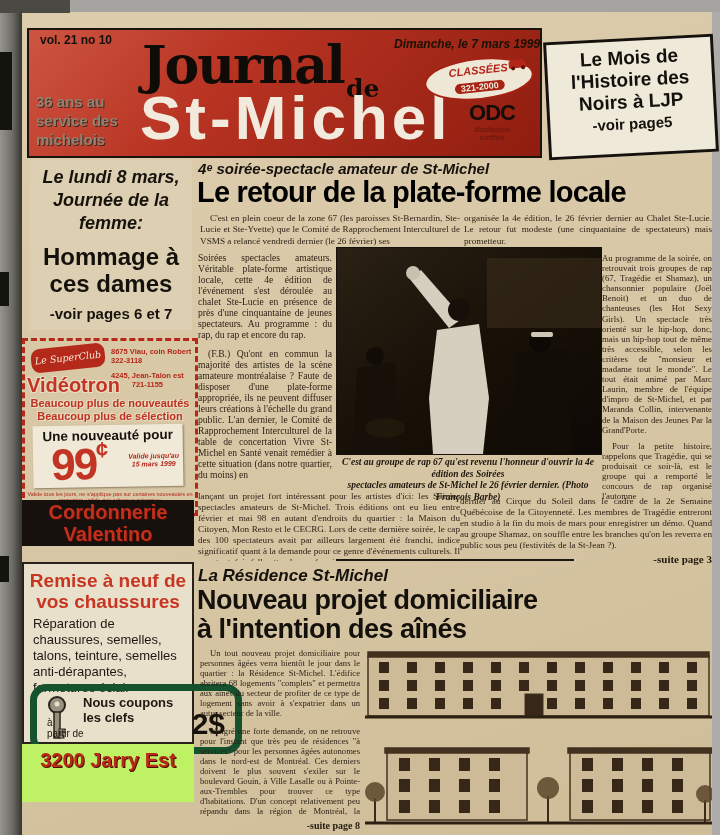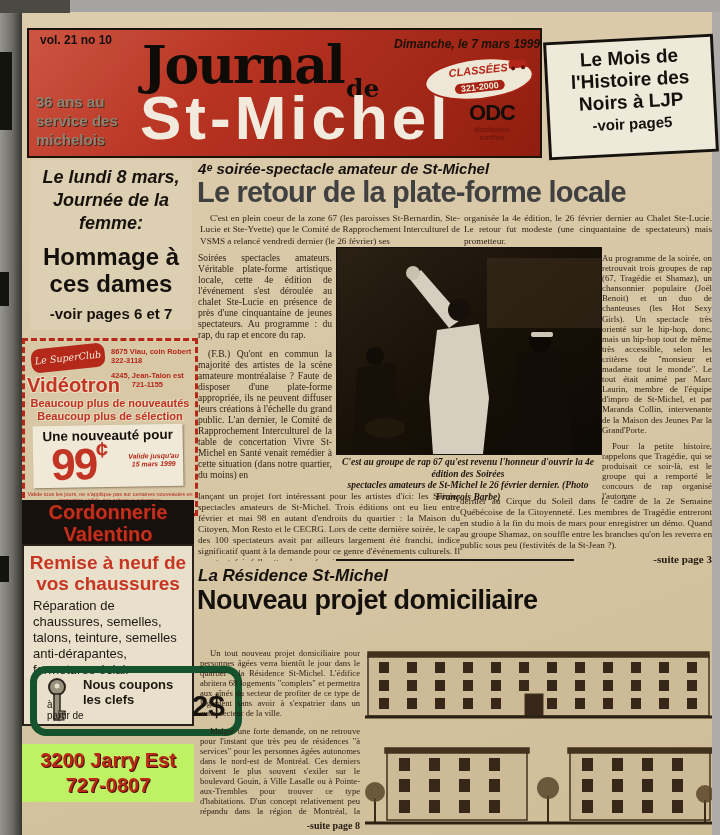--- a/index.html
+++ b/index.html
@@ -59,34 +59,34 @@
   .coupon-title{font:900 13.5px "Liberation Sans",sans-serif;color:#17120c;text-align:center;margin-top:3px;}
   .price{position:absolute;left:18px;top:12px;font:900 44px "Liberation Sans",sans-serif;color:#c23525;letter-spacing:-2px;}
   .cents{font:900 22px "Liberation Sans",sans-serif;vertical-align:22px;letter-spacing:0;}
   .valid{position:absolute;right:4px;top:28px;font:bold italic 7px "Liberation Sans",sans-serif;color:#b3281a;
          text-align:center;line-height:8px;}
   .fineprint{position:absolute;left:2px;top:150px;width:166px;font:5.5px "Liberation Sans",sans-serif;
          color:#b3281a;line-height:6px;text-align:center;}
   
   .cord-head{left:22px;top:500px;width:172px;height:46px;background:#16110d;text-align:center;}
   .cord-head div{font:900 20px "Liberation Sans",sans-serif;color:#c2301d;line-height:22px;text-shadow:1px 1px 0 #4d0d04;}
-  .cord-body{left:22px;top:544px;width:172px;height:182px;background:#e8e0cb;border:2px solid #28221a;box-sizing:border-box;}
+  .cord-body{left:22px;top:562px;width:172px;height:182px;background:#e8e0cb;border:2px solid #28221a;box-sizing:border-box;}
   .cord-title{font:bold 19px "Liberation Sans",sans-serif;color:#c63622;text-align:center;line-height:21px;margin-top:6px;}
   .cord-serv{position:absolute;left:9px;top:52px;width:154px;font:13px "Liberation Sans",sans-serif;
              color:#1e1810;line-height:16px;}
   .keysbox{position:absolute;left:6px;top:120px;width:156px;height:56px;border:7px solid #14532d;border-radius:16px;padding-left:42px;}
   .keys-line{position:absolute;left:46px;top:4px;font:bold 13px "Liberation Sans",sans-serif;color:#1e1810;line-height:15px;}
   .partir{position:absolute;left:10px;top:26px;font:10px "Liberation Sans",sans-serif;color:#1e1810;line-height:11px;}
   .deux{position:absolute;right:10px;top:16px;font:900 30px "Liberation Sans",sans-serif;color:#17120c;}
   .cord-addr{left:22px;top:744px;width:172px;height:58px;background:#bef264;text-align:center;}
   .cord-addr div{font:900 20px "Liberation Sans",sans-serif;color:#b92a18;line-height:25px;text-shadow:1px 1px 0 #4d0d04;}
   
   .kicker1{left:198px;top:160px;font:bold italic 15px "Liberation Sans",sans-serif;color:#16110c;}
   .headline1{left:197px;top:176px;width:518px;font:bold 29px "Liberation Sans",sans-serif;
-             letter-spacing:-0.8px;color:#404040;}
+             letter-spacing:-0.8px;color:#000000;}
   .body{font-size:9.2px;line-height:11.4px;text-align:justify;overflow:hidden;color:#2a1e12;}
   .narrow{font-size:9.6px;line-height:11px;}
   .indent{text-indent:10px;}
   .pgap{margin-top:8px;}
   .photo{left:336px;top:247px;width:264px;height:206px;border:1px solid #16110c;}
   .caption{left:334px;top:457px;width:268px;text-align:center;
            font:bold italic 9.5px "Liberation Serif",serif;color:#1d150c;line-height:11.5px;}
   .suite{font:bold 11px "Liberation Serif",serif;color:#241a10;}
   .divider{left:336px;top:559px;width:238px;height:2px;background:#1e1710;}
   
@@ -196,21 +196,20 @@
       </div>
       <div class="partir">
         <div>à</div>
         <div>partir de</div>
       </div>
       <div class="deux">2$</div>
     </div>
   </div>
   <div class="abs cord-addr">
     <div style="margin-top:4px;">3200 Jarry Est</div>
-    <div>727-0807</div>
   </div>
 
   <div class="abs kicker1">4ᵉ soirée-spectacle amateur de St-Michel</div>
   <div class="abs headline1">Le retour de la plate-forme locale</div>
 
   <div class="abs body indent" style="left:200px;top:213px;width:260px;height:37px;">C'est en plein coeur de la zone 67 (les paroisses St-Bernardin, Ste-Lucie et Ste-Yvette) que le Comité de Rapprochement Interculturel de VSMS a relancé vendredi dernier (le 26 février) ses</div>
   <div class="abs body" style="left:464px;top:213px;width:248px;height:38px;">organisée la 4e édition, le 26 février dernier au Chalet Ste-Lucie. Le retour fut modeste (une cinquantaine de spectateurs) mais prometteur.</div>
 
   <div class="abs" style="left:198px;top:252px;width:134px;height:336px;overflow:hidden;">
     <div class="body narrow">Soirées spectacles amateurs. Véritable plate-forme artistique locale, cette 4e édition de l'événement s'est déroulée au chalet Ste-Lucie en présence de près d'une cinquantaine de jeunes spectateurs. Au programme : du rap, du rap et encore du rap.</div>
@@ -253,20 +252,21 @@
 
   <div class="abs body" style="left:198px;top:491px;width:262px;height:70px;line-height:11px;">lançant un projet fort intéressant pour les artistes d'ici: les Soirées spectacles amateurs de St-Michel. Trois éditions ont eu lieu entre février et mai 98 en autant d'endroits du quartier : la Maison du Citoyen, Mon Resto et le CECRG. Lors de cette dernière soirée, le cap des 100 spectateurs avait par ailleurs largement été franchi, indice significatif quant à la demande pour ce genre d'événements culturels. Il aura toutefois fallu attendre neuf mois pour que soit</div>
   <div class="abs body" style="left:460px;top:496px;width:252px;height:56px;line-height:11px;">dernier au Cirque du Soleil dans le cadre de la 2e Semaine Québécoise de la Citoyenneté. Les membres de Tragédie entreront en studio à la fin du mois de mars pour enregistrer un démo. Quand au groupe Shamaz, on souffle entre les branches qu'on les reverra en public sous peu (festivités de la St-Jean ?).</div>
   <div class="abs suite" style="left:560px;top:553px;width:152px;text-align:right;">-suite page 3</div>
 
   <div class="abs divider"></div>
 
   <div class="abs kicker2">La Résidence St-Michel</div>
   <div class="abs headline2">
     <div>Nouveau projet domiciliaire</div>
+    <div>à l'intention des aînés</div>
   </div>
   <div class="abs" style="left:200px;top:648px;width:160px;height:170px;overflow:hidden;">
     <div class="body indent" style="font-size:8.6px;line-height:10px;">Un tout nouveau projet domiciliaire pour personnes âgées verra bientôt le jour dans le quartier : la Résidence St-Michel. L'édifice abritera 68 logements "complets" et permettra aux aînés du secteur de profiter de ce type de logement sans avoir à s'expatrier dans un autre secteur de la ville.</div>
     <div class="body indent" style="font-size:8.6px;line-height:10px;margin-top:8px;">Malgré une forte demande, on ne retrouve pour l'instant que très peu de résidences "à services" pour les personnes âgées autonomes dans le nord-est de Montréal. Ces derniers doivent le plus souvent s'exiler sur le boulevard Gouin, à Ville Lasalle ou à Pointe-aux-Trembles pour trouver ce type d'habitations. D'un concept relativement peu répandu dans la région de Montréal, la Résidence St-Michel sera constitué de 68 logements et</div>
   </div>
   <div class="abs suite" style="left:260px;top:820px;width:100px;text-align:right;font-size:10px;">-suite page 8</div>
 
   <div class="abs drawing">
     <svg width="347" height="182" viewBox="0 0 347 182">
       <g stroke="#43321f" fill="#cdbb97" stroke-width="1.5">

